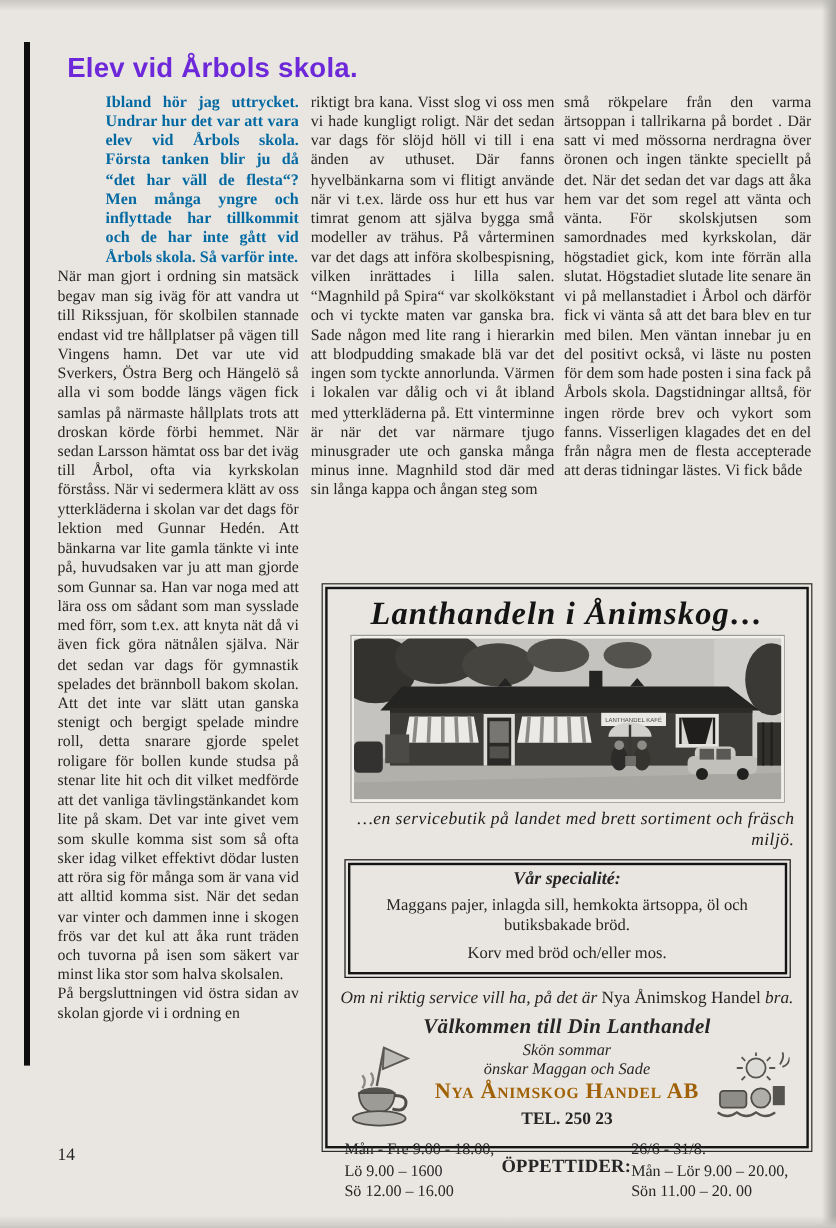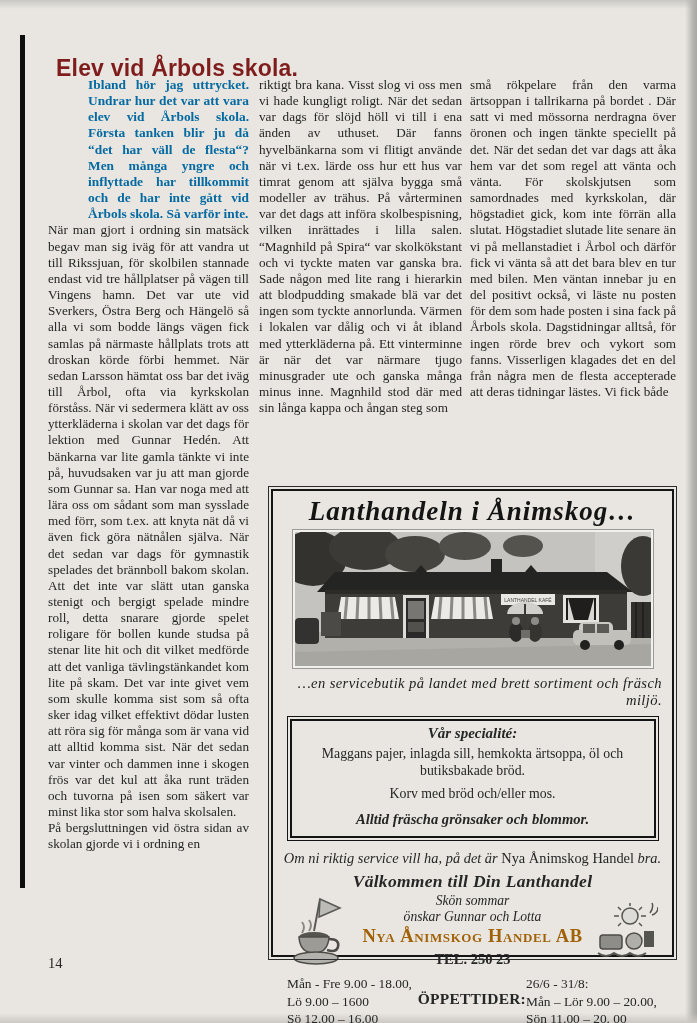--- a/index.html
+++ b/index.html
@@ -9,23 +9,23 @@
     background:#e9e6e1;
     font-family:"Liberation Serif", serif;color:#262626;
   }
   .scan-top{position:absolute;left:0;top:0;width:697px;height:9px;
     background:linear-gradient(#c9c7c3,rgba(201,199,195,0));}
   .scan-right{position:absolute;right:0;top:0;width:12px;height:1023px;
     background:linear-gradient(to right,rgba(185,183,179,0),#b5b3af 70%,#a9a7a3);}
   .scan-bottom{position:absolute;left:0;bottom:0;width:697px;height:10px;
     background:linear-gradient(rgba(201,199,195,0),#ccc9c5);}
   .headline{
-    position:absolute;left:56px;top:40px;
+    position:absolute;left:56px;top:28px;
     font-family:"Liberation Sans", sans-serif;font-weight:700;
-    font-size:23px;color:#7f1d1d;letter-spacing:.2px;
+    font-size:23px;color:#6d28d9;letter-spacing:.2px;
   }
   .leftbar{position:absolute;left:20px;top:35px;width:5px;height:853px;background:#0e0e0e;}
   .col{position:absolute;text-align:justify;overflow:hidden;hyphens:auto;}
   .col .body{font-size:13.2px;line-height:16.15px;white-space:pre-line;}
   .col .intro{font-size:13.4px;line-height:16.15px;font-weight:700;color:#0369a1;margin-left:40px;}
   #col1{left:48px;top:77px;width:201px;height:884px;}
   #col2{left:259px;top:77px;width:203px;height:404px;}
   #col3{left:470px;top:77px;width:206px;height:404px;}
   .pagenum{position:absolute;left:48px;top:955px;font-size:14.5px;}
 
@@ -184,21 +184,20 @@
       </svg>
     </div>
 
     <div class="caption">…en servicebutik på landet med brett sortiment och fräsch miljö.</div>
 
     <div class="spec-outer">
       <div class="spec-inner">
         <div class="spec-head">Vår specialité:</div>
         <div class="spec-l1">Maggans pajer, inlagda sill, hemkokta ärtsoppa, öl och butiksbakade bröd.</div>
         <div class="spec-l2">Korv med bröd och/eller mos.</div>
-        <div class="spec-l3">Alltid fräscha grönsaker och blommor.</div>
       </div>
     </div>
 
     <div class="service">
       <span class="it">Om ni riktig service vill ha, på det är </span><span>Nya Ånimskog Handel</span><span class="it"> bra.</span>
     </div>
 
     <div class="welcome">Välkommen till Din Lanthandel</div>
 
     <div class="brandrow">
@@ -209,21 +208,21 @@
           <path d="M12 38 Q16 32 12 27" stroke="#8a8884" stroke-width="2" fill="none"></path>
           <path d="M19 36 Q23 30 19 25" stroke="#8a8884" stroke-width="2" fill="none"></path>
           <ellipse cx="24" cy="42" rx="15" ry="5" fill="#56544f"></ellipse>
           <path d="M9 42 Q10 58 24 58 Q38 58 39 42 Z" fill="#9d9b96" stroke="#4e4c48" stroke-width="1.5"></path>
           <path d="M39 44 Q50 44 48 52 Q46 58 37 55" fill="none" stroke="#4e4c48" stroke-width="2.5"></path>
           <ellipse cx="26" cy="63" rx="22" ry="6" fill="#b4b2ad" stroke="#4e4c48" stroke-width="1.5"></ellipse>
         </svg>
       </div>
       <div class="mid">
         <div class="greet">Skön sommar</div>
-        <div class="greet">önskar Gunnar och Lotta</div>
+        <div class="greet">önskar Maggan och Sade</div>
         <div class="company">Nya Ånimskog Handel AB</div>
         <div class="phone">TEL. 250 23</div>
       </div>
       <div class="side">
         <svg width="64" height="60" viewBox="0 0 64 60">
           <circle cx="36" cy="15" r="8" fill="#dedcd8" stroke="#56544f" stroke-width="1.5"></circle>
           <g stroke="#56544f" stroke-width="1.5">
             <line x1="36" y1="2" x2="36" y2="5"></line>
               <line x1="48" y1="6" x2="45" y2="9"></line>
             <line x1="52" y1="15" x2="47" y2="15"></line>

